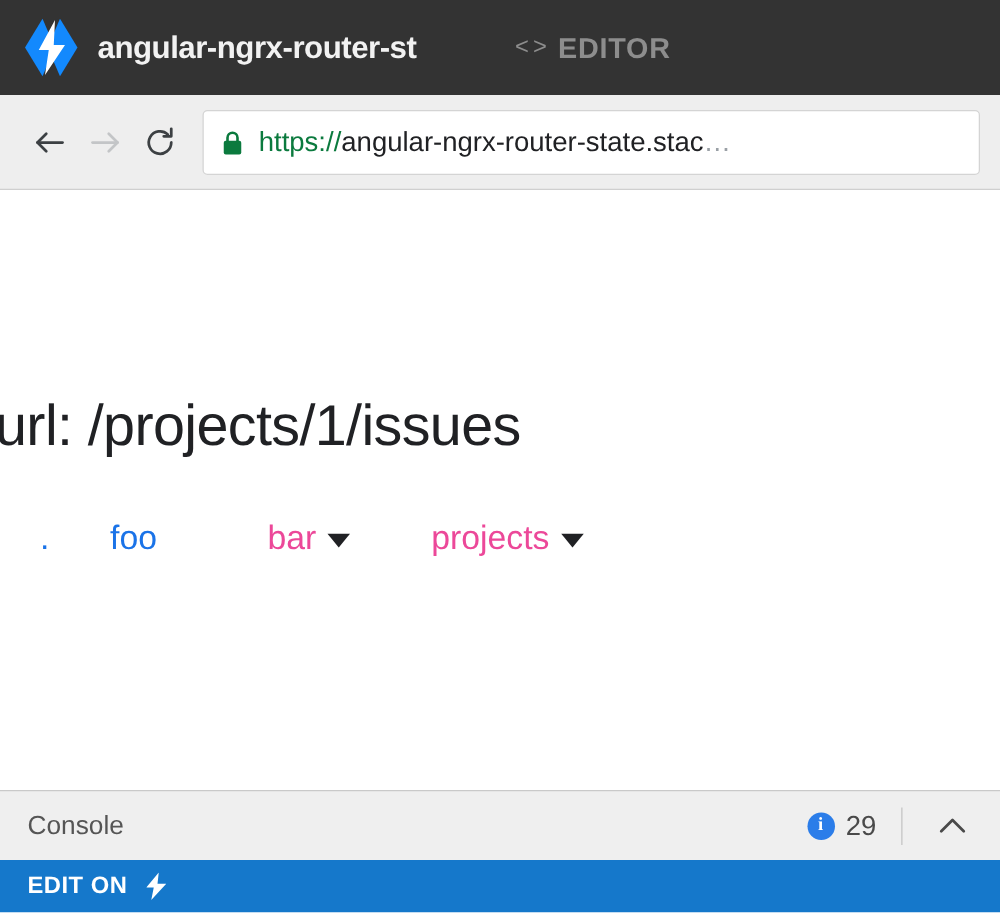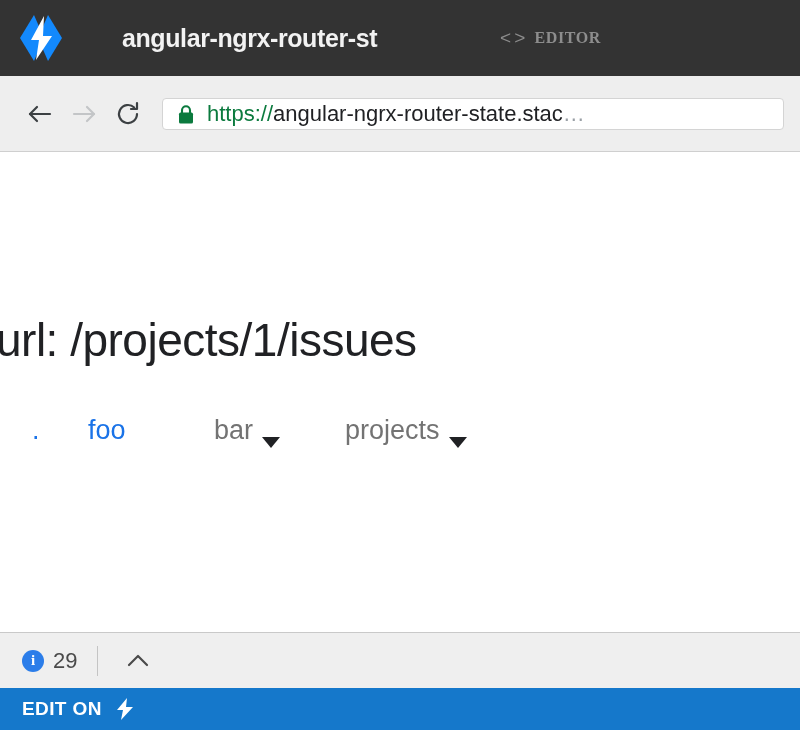--- a/index.html
+++ b/index.html
@@ -21,21 +21,20 @@
   }
 
   
   .sb-header {
     height: 76px;
     background: #333333;
     display: flex;
     align-items: center;
     flex: 0 0 76px;
     padding-left: 14px;
-    gap: 44px;
   }
 
   .sb-logo {
     width: 54px;
     height: 54px;
     flex: 0 0 54px;
     position: relative;
   }
   .sb-logo svg { display: block; width: 54px; height: 54px; }
 
@@ -62,24 +61,23 @@
   }
 
   .sb-navbtn {
     display: flex;
     align-items: center;
     gap: 10px;
     white-space: nowrap;
     cursor: pointer;
   }
   .sb-navbtn .sb-navlabel {
-    font-size: 16px;
+    font-size: 23px;
     font-weight: bold;
     letter-spacing: 0.6px;
-    font-family: Liberation Serif, serif;
   }
   .sb-navbtn.editor { margin-left: 14px; }
   .sb-navbtn.editor .sb-navlabel { color: #8d8d8d; }
   .sb-navbtn.editor .code-icon {
     color: #8d8d8d;
     font-size: 19px;
     letter-spacing: -1px;
     font-family: "Liberation Sans", sans-serif;
   }
   .sb-navbtn.preview { margin-left: 66px; }
@@ -127,21 +125,21 @@
     background: transparent;
     border: none;
   }
   .nav-icon-btn svg { display: block; }
   .nav-icon-btn.back svg { stroke: #3c4043; }
   .nav-icon-btn.forward svg { stroke: #c3c5c7; }
   .nav-icon-btn.reload svg { stroke: #3c4043; }
 
   .url-bar {
     flex: 1 1 auto;
-    height: 32px;
+    height: 52px;
     margin-left: 12px;
     background: #ffffff;
     border: 1px solid #d4d4d4;
     border-radius: 4px;
     display: flex;
     align-items: center;
     padding: 0 14px;
     overflow: hidden;
   }
   .lock-icon {
@@ -198,23 +196,23 @@
     font-size: 27px;
     line-height: 32px;
     color: #1a73e8;
     text-decoration: none;
     cursor: pointer;
     font-family: "Liberation Sans", sans-serif;
   }
   .nav-dropdown {
     font-size: 27px;
     line-height: 32px;
-    color: #737373;
+    color: #ec4899;
     display: inline-flex;
-    align-items: flex-end;
+    align-items: center;
     gap: 9px;
     cursor: pointer;
     font-family: "Liberation Sans", sans-serif;
   }
   .caret-down {
     width: 0; height: 0;
     border-left: 9px solid transparent;
     border-right: 9px solid transparent;
     border-top: 11px solid #202124;
     display: inline-block;
@@ -383,20 +381,21 @@
       </span>
 
       <span class="nav-dropdown nav-slot-projects">
         <span>projects</span>
         <span class="caret-down"></span>
       </span>
     </div>
   </div>
 
   <div class="console-bar">
+    <span class="console-label">Console</span>
 
     <span class="console-count-group">
       <span class="info-badge">i</span>
       <span class="console-count">29</span>
     </span>
 
     <span class="console-divider"></span>
 
     <span class="chevron-up-btn">
       <svg width="30" height="30" viewBox="0 0 30 30" fill="none" stroke="#4a4a4a" stroke-width="2.2" stroke-linecap="round" stroke-linejoin="round">

